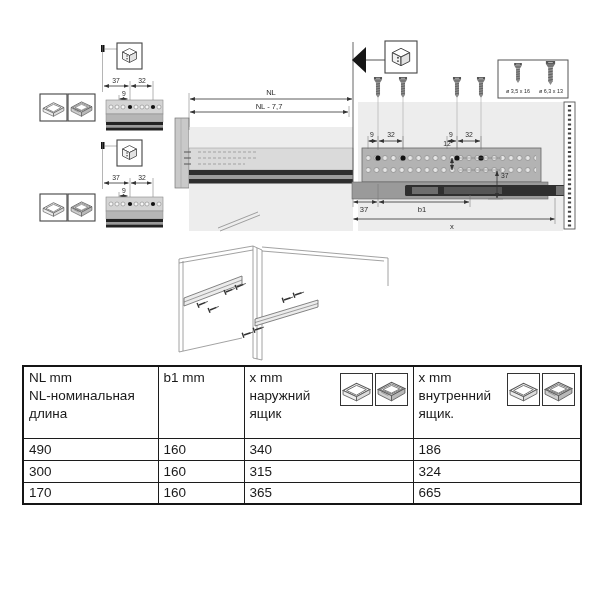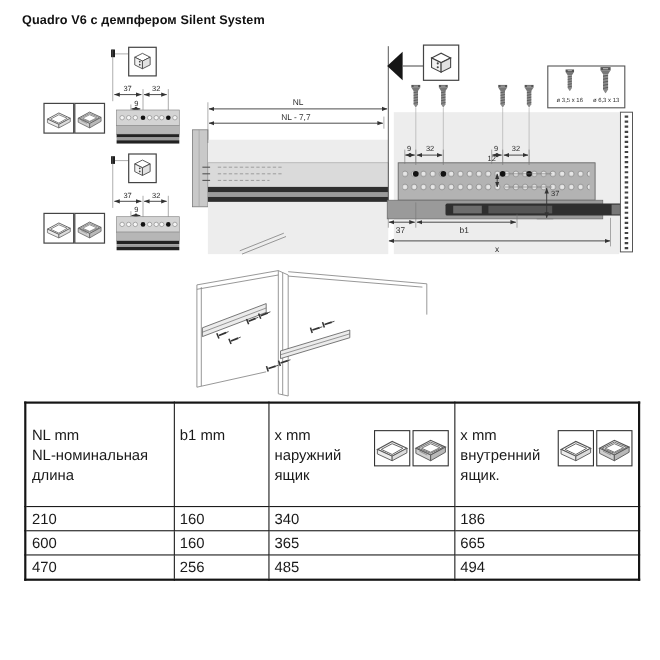--- a/index.html
+++ b/index.html
@@ -9,32 +9,31 @@
   svg.drawing{position:absolute;left:0;top:0}
   svg text{font-family:"Liberation Sans",sans-serif;fill:#2c2c2c}
   .t5{font-size:5.4px}.t6{font-size:6.8px}.t7{font-size:7.6px}
   .dim{stroke:#333;stroke-width:.8;marker-start:url(#arr);marker-end:url(#arr)}
   .ext{stroke:#777;stroke-width:.55}
   .dash{stroke:#8a8a8a;stroke-width:.7;stroke-dasharray:3 2;fill:none}
   .g{stroke:#aaa;stroke-width:.6}
   .ib{fill:#fff;stroke:#444;stroke-width:1.1}
   table.dims{position:absolute;left:22px;top:365px;border-collapse:collapse;table-layout:fixed;background:#fff;border:2px solid #151515}
   .dims th,.dims td{border:1.4px solid #1c1c1c;font-weight:400;color:#1a1a1a;text-align:left;vertical-align:top}
-  .dims th{height:72px;font-size:13.5px;padding:20px 5px}
+  .dims th{height:72px;font-size:13.5px;padding:2px 5px}
   .dims td{height:22px;font-size:13.5px;padding:0 5px;vertical-align:middle}
   .ht{white-space:pre-line;line-height:1.32;display:block}
   .hwrap{display:flex;justify-content:space-between;align-items:flex-start;gap:12px;flex-wrap:nowrap}
   .hicons{display:flex;gap:2px;flex-shrink:0;margin-top:4px}
   .ibox{width:33px;height:33px;border:1.3px solid #333;display:block;background:#fff}
 </style>
 </head>
 <body>
 
 <div class="page">
-  <div class="title">Quadro V6 с демпфером Silent System</div>
 
   <svg class="drawing" width="600" height="362" viewBox="0 0 600 362">
     <defs>
       <marker id="arr" viewBox="0 0 10 10" refX="9.5" refY="5" markerWidth="6.5" markerHeight="6.5" orient="auto-start-reverse">
         <path d="M0,1.2 L10,5 L0,8.8 z" fill="#333"></path>
       </marker>
       <pattern id="holes" x="364" y="152" width="8.4" height="12" patternUnits="userSpaceOnUse">
         <circle cx="4.2" cy="6" r="2.5" fill="#e6e6e6" stroke="#777" stroke-width="0.6"></circle>
       </pattern>
       <symbol id="cube" viewBox="0 0 24 24">
@@ -323,32 +322,32 @@
               <svg class="ibox" viewBox="0 0 30 30">
                   <use href="#drB"></use>
                 </svg>
             </span>
           </div>
         </th>
       </tr>
     </thead>
     <tbody>
       <tr>
-        <td>210</td>
+        <td>490</td>
         <td>160</td>
         <td>340</td>
         <td>186</td>
       </tr>
       <tr>
-        <td>600</td>
+        <td>300</td>
+        <td>160</td>
+        <td>315</td>
+        <td>324</td>
+      </tr>
+      <tr>
+        <td>170</td>
         <td>160</td>
         <td>365</td>
         <td>665</td>
       </tr>
-      <tr>
-        <td>470</td>
-        <td>256</td>
-        <td>485</td>
-        <td>494</td>
-      </tr>
     </tbody>
   </table>
 </div>
 
 </body></html>

